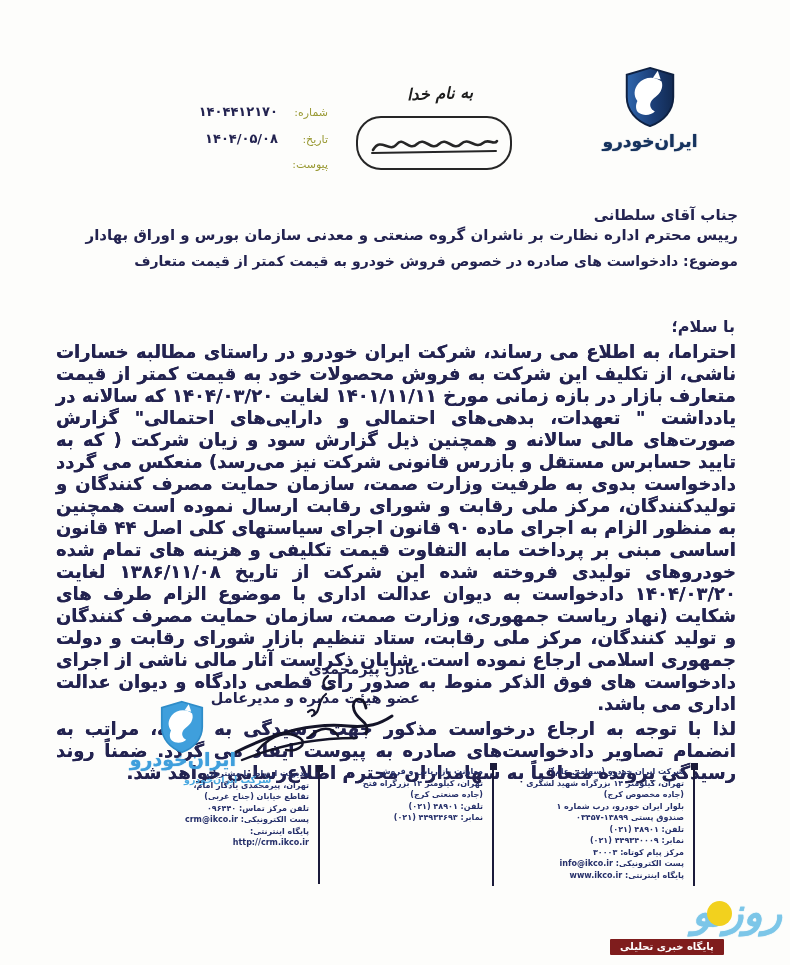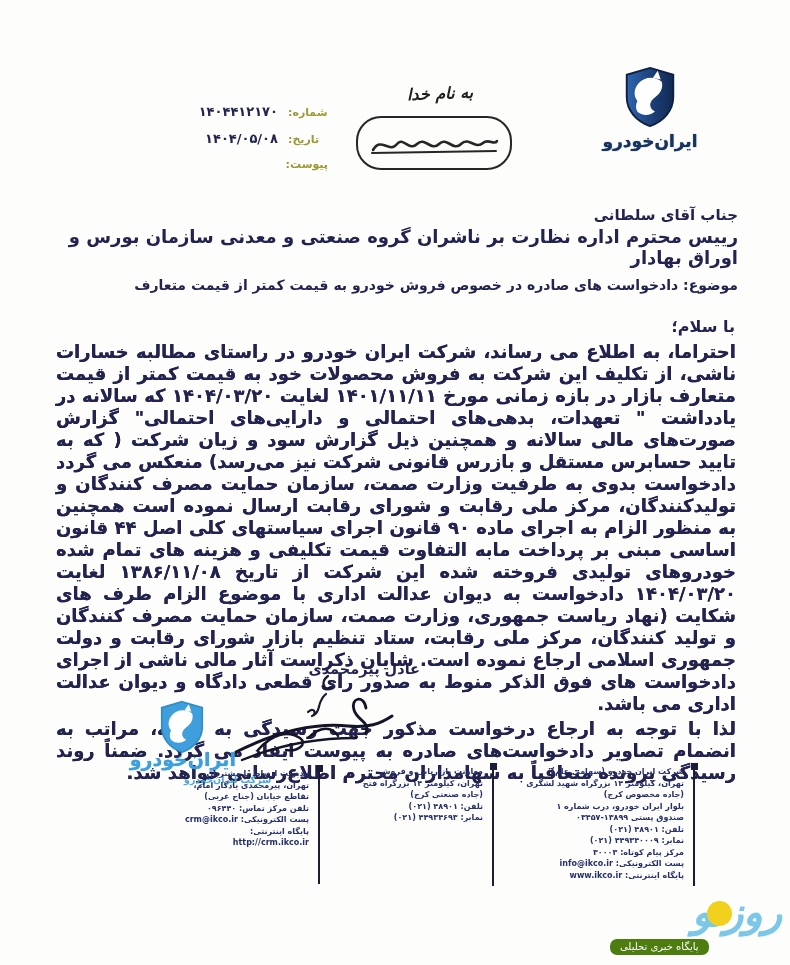--- a/index.html
+++ b/index.html
@@ -16,36 +16,36 @@
     position:relative;width:790px;height:965px;margin:0 auto;
     background:#fdfdfb;
     font-family:"DejaVu Sans",sans-serif;
     color:var(--text-navy);
     direction:rtl;
     overflow:hidden;
   }
   
   .meta{position:absolute;top:104px;left:128px;width:200px;}
   .meta-row{display:flex;flex-direction:row;gap:10px;align-items:baseline;height:27px;justify-content:flex-start;}
-  .meta-label{font-size:11px;font-weight:700;color:var(--label-olive);min-width:40px;text-align:left;}
+  .meta-label{font-size:11px;font-weight:400;color:var(--label-olive);min-width:40px;text-align:right;}
   .meta-value{font-size:13px;font-weight:700;color:var(--text-navy);letter-spacing:1px;}
   
   .besmellah{position:absolute;top:84px;left:388px;width:104px;text-align:center;
     font-family:"DejaVu Serif",serif;font-weight:700;font-style:italic;font-size:16px;color:#1d1d1d;transform:rotate(-2deg);}
   .stamp{position:absolute;top:116px;left:356px;width:152px;height:50px;
     border:2.5px solid #262626;border-radius:25px;display:flex;align-items:center;justify-content:center;background:transparent;}
   
   .logo-dark{position:absolute;top:66px;left:592px;width:116px;text-align:center;}
   .logo-dark svg{display:block;margin:0 auto;}
   .logo-dark-wordmark{margin-top:3px;font-size:17px;font-weight:900;color:var(--logo-navy);
     letter-spacing:-0.5px;text-shadow:0 0 1px var(--logo-navy);}
   
   .recipient{position:absolute;top:206px;right:52px;left:58px;text-align:right;}
   .recipient-line1{font-size:15px;font-weight:800;margin-bottom:2px;}
-  .recipient-line2{font-size:18px;font-weight:800;margin-bottom:9px;}
+  .recipient-line2{font-size:15px;font-weight:800;margin-bottom:9px;}
   .recipient-subject{font-size:14px;font-weight:800;}
   
   .salutation{position:absolute;top:317px;right:55px;font-size:16px;font-weight:800;}
   .body-text{position:absolute;top:341px;right:54px;left:56px;text-align:justify;}
   .body-text p{margin:0 0 3px 0;font-size:18px;line-height:22px;font-weight:600;
     text-shadow:0 0 0.4px var(--text-navy);}
   .body-text p.closing{font-weight:800;}
   
   .sig-name{position:absolute;top:661px;right:370px;font-size:14.5px;font-weight:800;}
   .sig-title{position:absolute;top:690px;right:370px;font-size:14.5px;font-weight:800;}
@@ -64,22 +64,22 @@
   .fcol-company{top:766px;right:95px;width:145px;}
   .fcol-marketing{top:766px;right:296px;width:115px;}
   .fcol-crm{top:768px;right:470px;width:125px;min-height:116px;}
   .fcol-crm .fline{white-space:normal;}
   
   .watermark{position:absolute;right:6px;bottom:6px;width:176px;height:62px;}
   .wm-script{position:absolute;right:2px;top:-8px;font-size:40px;font-weight:900;font-style:italic;
     color:var(--watermark-blue);letter-spacing:-2px;text-shadow:0 0 1px var(--watermark-blue);}
   .wm-dot{position:absolute;right:52px;top:4px;width:25px;height:25px;border-radius:50%;
     background:var(--watermark-yellow);}
-  .wm-pill{position:absolute;left:2px;bottom:4px;background:#4d7c0f;color:#ffffff;
-    font-size:10px;font-weight:400;padding:2px 10px 3px 10px;border-radius:7px;white-space:nowrap;}
+  .wm-pill{position:absolute;left:2px;bottom:4px;background:#7f1d1d;color:#ffffff;
+    font-size:10px;font-weight:700;padding:2px 10px 3px 10px;border-radius:1px;white-space:nowrap;}
 </style>
 </head>
 <body>
 
 <div class="page">
 
   <div class="meta">
     <div class="meta-row">
       <span class="meta-label">شماره:</span>
       <span class="meta-value">۱۴۰۴۴۱۲۱۷۰</span>
@@ -123,20 +123,21 @@
     <div class="recipient-subject">موضوع: دادخواست های صادره در خصوص فروش خودرو به قیمت کمتر از قیمت متعارف</div>
   </div>
 
   <div class="salutation">با سلام؛</div>
   <div class="body-text">
     <p>احتراما، به اطلاع می رساند، شرکت ایران خودرو در راستای مطالبه خسارات ناشی، از تکلیف این شرکت به فروش محصولات خود به قیمت کمتر از قیمت متعارف بازار در بازه زمانی مورخ ۱۴۰۱/۱۱/۱۱ لغایت ۱۴۰۴/۰۳/۲۰ که سالانه در یادداشت " تعهدات، بدهی‌های احتمالی و دارایی‌های احتمالی" گزارش صورت‌های مالی سالانه و همچنین ذیل گزارش سود و زیان شرکت ( که به تایید حسابرس مستقل و بازرس قانونی شرکت نیز می‌رسد) منعکس می گردد دادخواست بدوی به طرفیت وزارت صمت، سازمان حمایت مصرف کنندگان و تولیدکنندگان، مرکز ملی رقابت و شورای رقابت ارسال نموده است همچنین به منظور الزام به اجرای ماده ۹۰ قانون اجرای سیاستهای کلی اصل ۴۴ قانون اساسی مبنی بر پرداخت مابه التفاوت قیمت تکلیفی و هزینه های تمام شده خودروهای تولیدی فروخته شده این شرکت از تاریخ ۱۳۸۶/۱۱/۰۸ لغایت ۱۴۰۴/۰۳/۲۰ دادخواست به دیوان عدالت اداری با موضوع الزام طرف های شکایت (نهاد ریاست جمهوری، وزارت صمت، سازمان حمایت مصرف کنندگان و تولید کنندگان، مرکز ملی رقابت، ستاد تنظیم بازار شورای رقابت و دولت جمهوری اسلامی ارجاع نموده است. شایان ذکراست آثار مالی ناشی از اجرای دادخواست های فوق الذکر منوط به صدور رای قطعی دادگاه و دیوان عدالت اداری می باشد.</p>
     <p class="closing">لذا با توجه به ارجاع درخواست مذکور جهت رسیدگی به شعبه، مراتب به انضمام تصاویر دادخواست‌های صادره به پیوست ایفاد می گردد. ضمناً روند رسیدگی پرونده متعاقباً به سهامداران محترم اطلاع‌رسانی خواهد شد.</p>
   </div>
 
   <div class="sig-name">عادل پیرمحمدی</div>
+  <div class="sig-title">عضو هیئت مدیره و مدیرعامل</div>
 
   <div class="hand-note">
     <svg width="34" height="52" viewBox="0 0 34 52">
       <path d="M26 8 C18 14 22 24 29 19 M24 26 C14 34 20 44 10 48 M6 44 C10 40 14 42 12 47" fill="none" stroke="#17172f" stroke-width="2.2" stroke-linecap="round"></path>
     </svg>
   </div>
 
   <div class="signature">
     <svg width="172" height="88" viewBox="0 0 172 88">
       <path d="M138 22 C136 8 122 12 126 24 C130 36 142 34 138 48" fill="none" stroke="#141428" stroke-width="2.8" stroke-linecap="round"></path>

